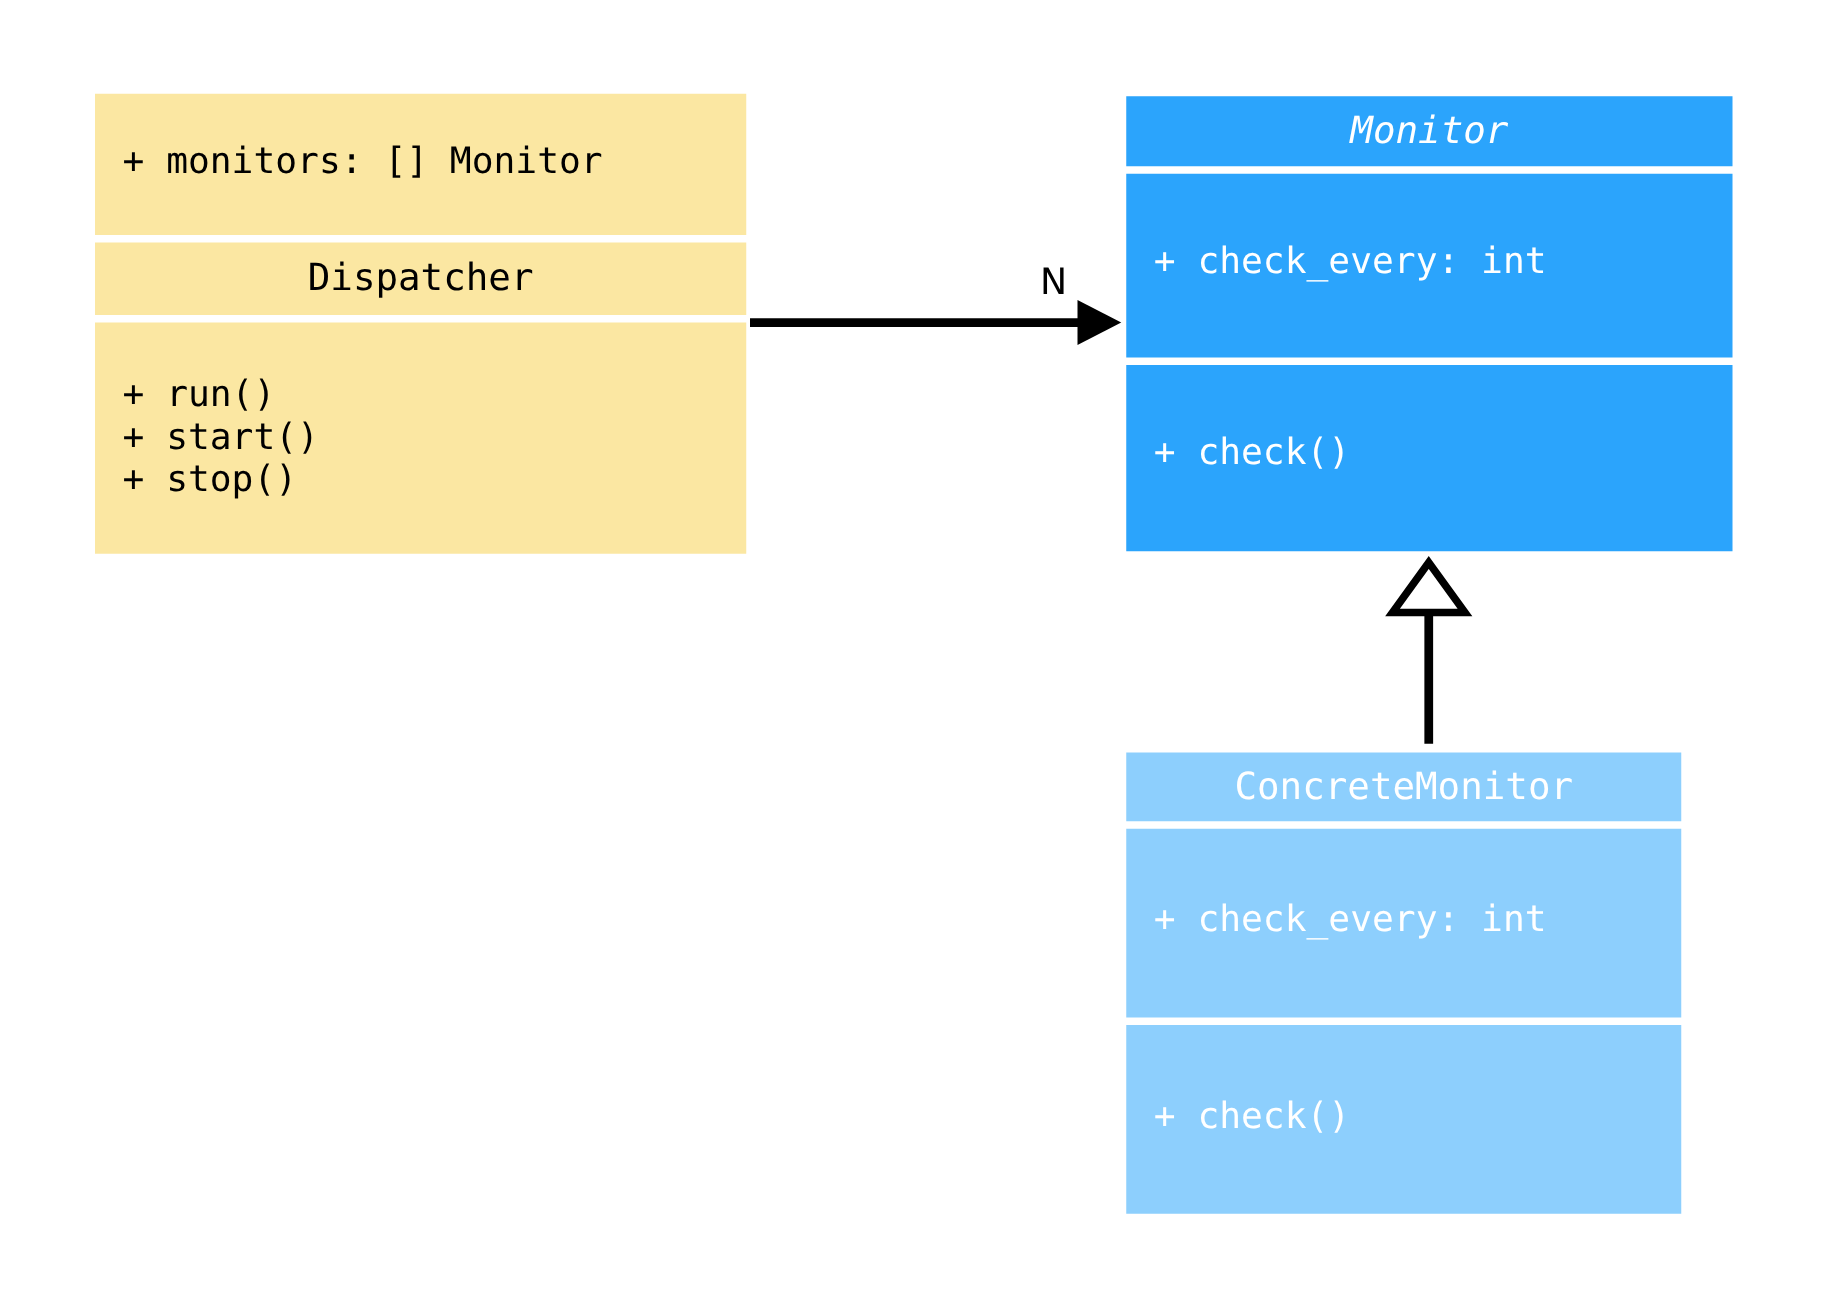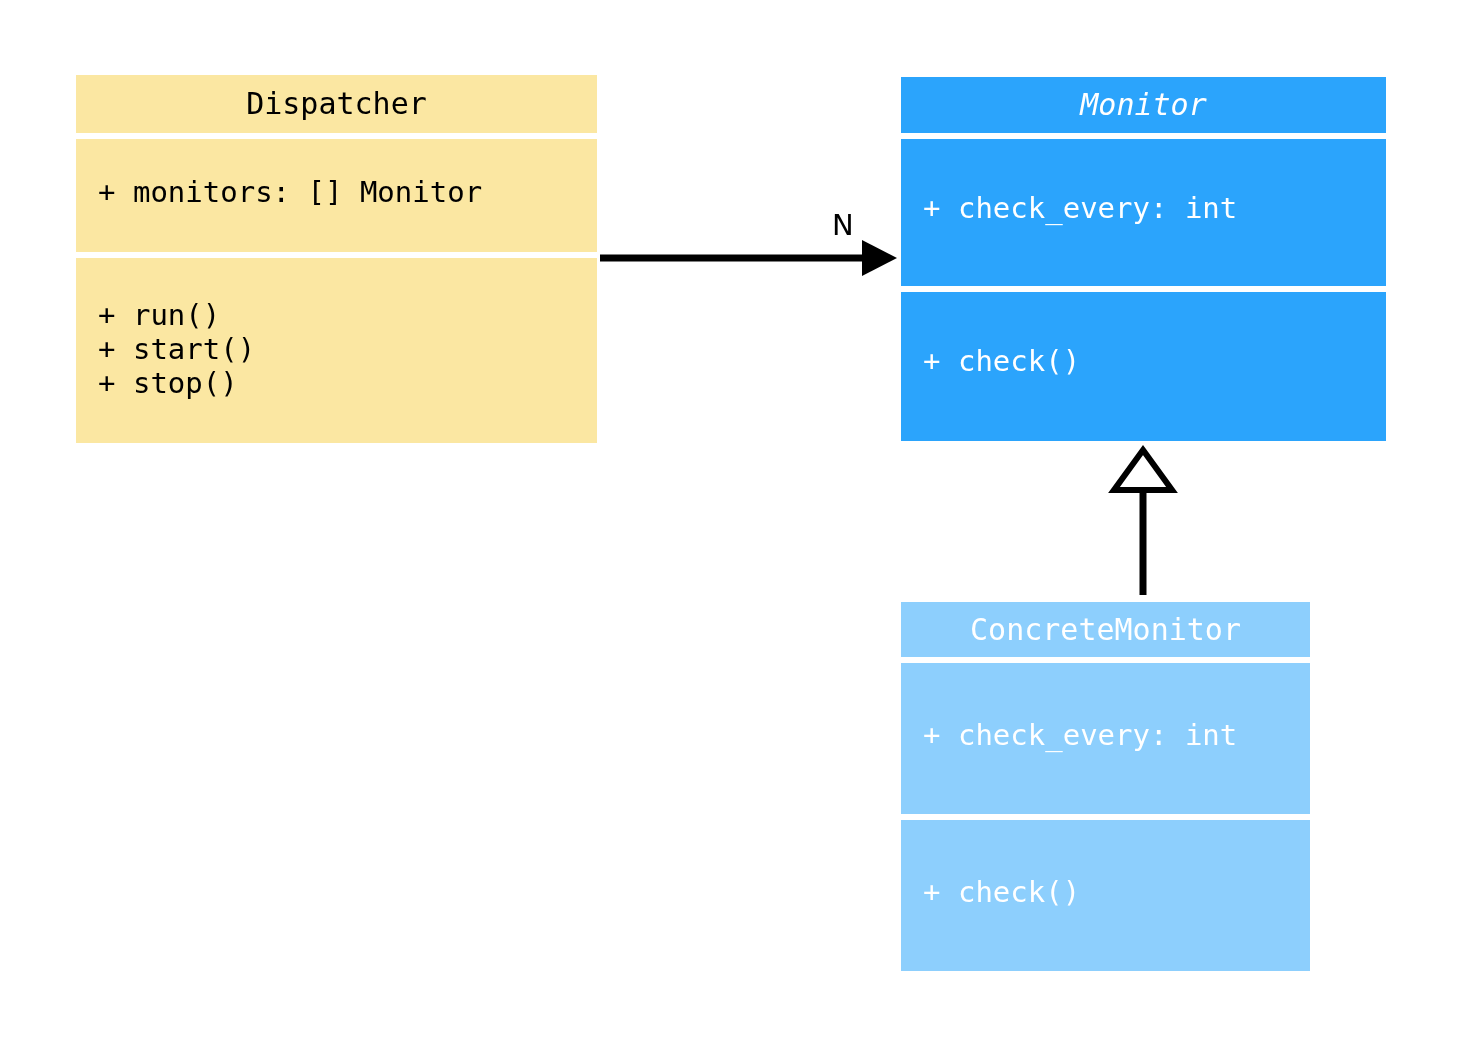--- a/index.html
+++ b/index.html
@@ -80,26 +80,26 @@
     white-space: pre;
   }
 </style>
 </head>
 <body>
 
 <div id="canvas">
 
   <div class="uml-class card-dispatcher" style="left:76px; top:75px; width:521px; height:370px;">
 
+    <div class="compartment" style="height:113px; padding:36px 0 0 22px;">
+      <div class="member-list">+ monitors: [] Monitor</div>
+    </div>
+
     <div class="compartment" style="height:58px; padding-top:14px;">
       <div class="class-title">Dispatcher</div>
-    </div>
-
-    <div class="compartment" style="height:113px; padding:36px 0 0 22px;">
-      <div class="member-list">+ monitors: [] Monitor</div>
     </div>
 
     <div class="compartment" style="height:185px; padding:40px 0 12px 22px;">
       <div class="member-list">+ run()
 + start()
 + stop()</div>
     </div>
   </div>
 
   <div class="uml-class card-monitor" style="left:901px; top:77px; width:485px; height:366px;">
@@ -110,21 +110,21 @@
 
     <div class="compartment" style="height:147px; padding:52px 0 0 22px;">
       <div class="member-list">+ check_every: int</div>
     </div>
 
     <div class="compartment" style="height:149px; padding:52px 0 0 22px;">
       <div class="member-list">+ check()</div>
     </div>
   </div>
 
-  <div class="uml-class card-concrete" style="left:901px; top:602px; width:409px; height:369px;">
+  <div class="uml-class card-concrete" style="left:901px; top:602px; width:444px; height:369px;">
 
     <div class="compartment" style="height:55px; padding-top:13px;">
       <div class="class-title">ConcreteMonitor</div>
     </div>
 
     <div class="compartment" style="height:151px; padding:55px 0 0 22px;">
       <div class="member-list">+ check_every: int</div>
     </div>
 
     <div class="compartment" style="height:151px; padding:55px 0 0 22px;">

